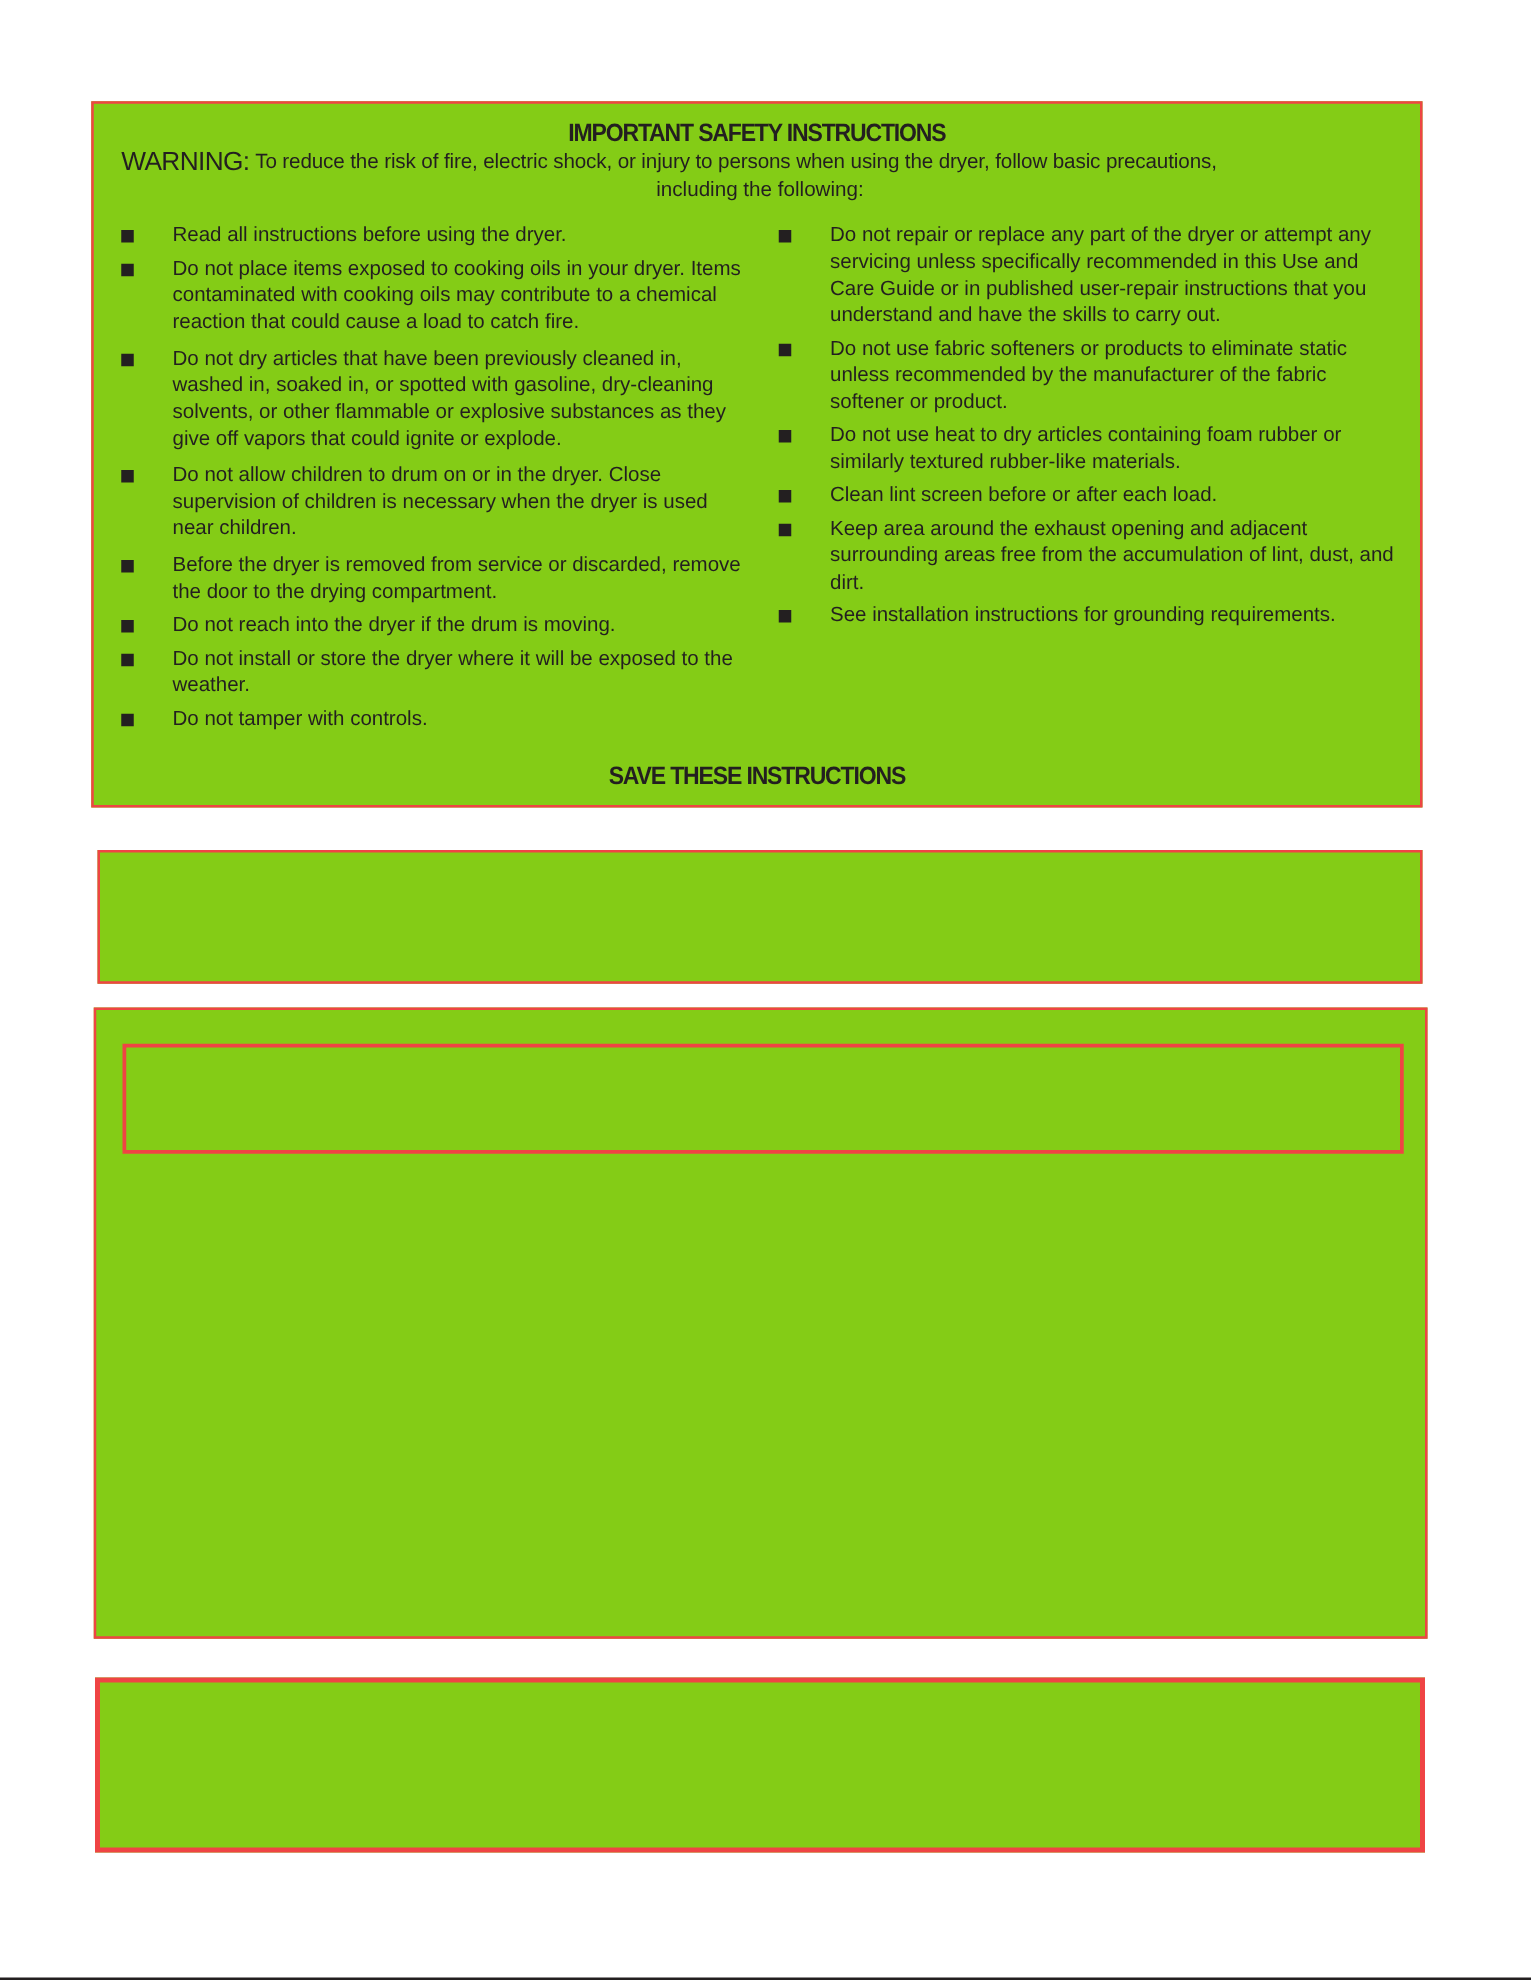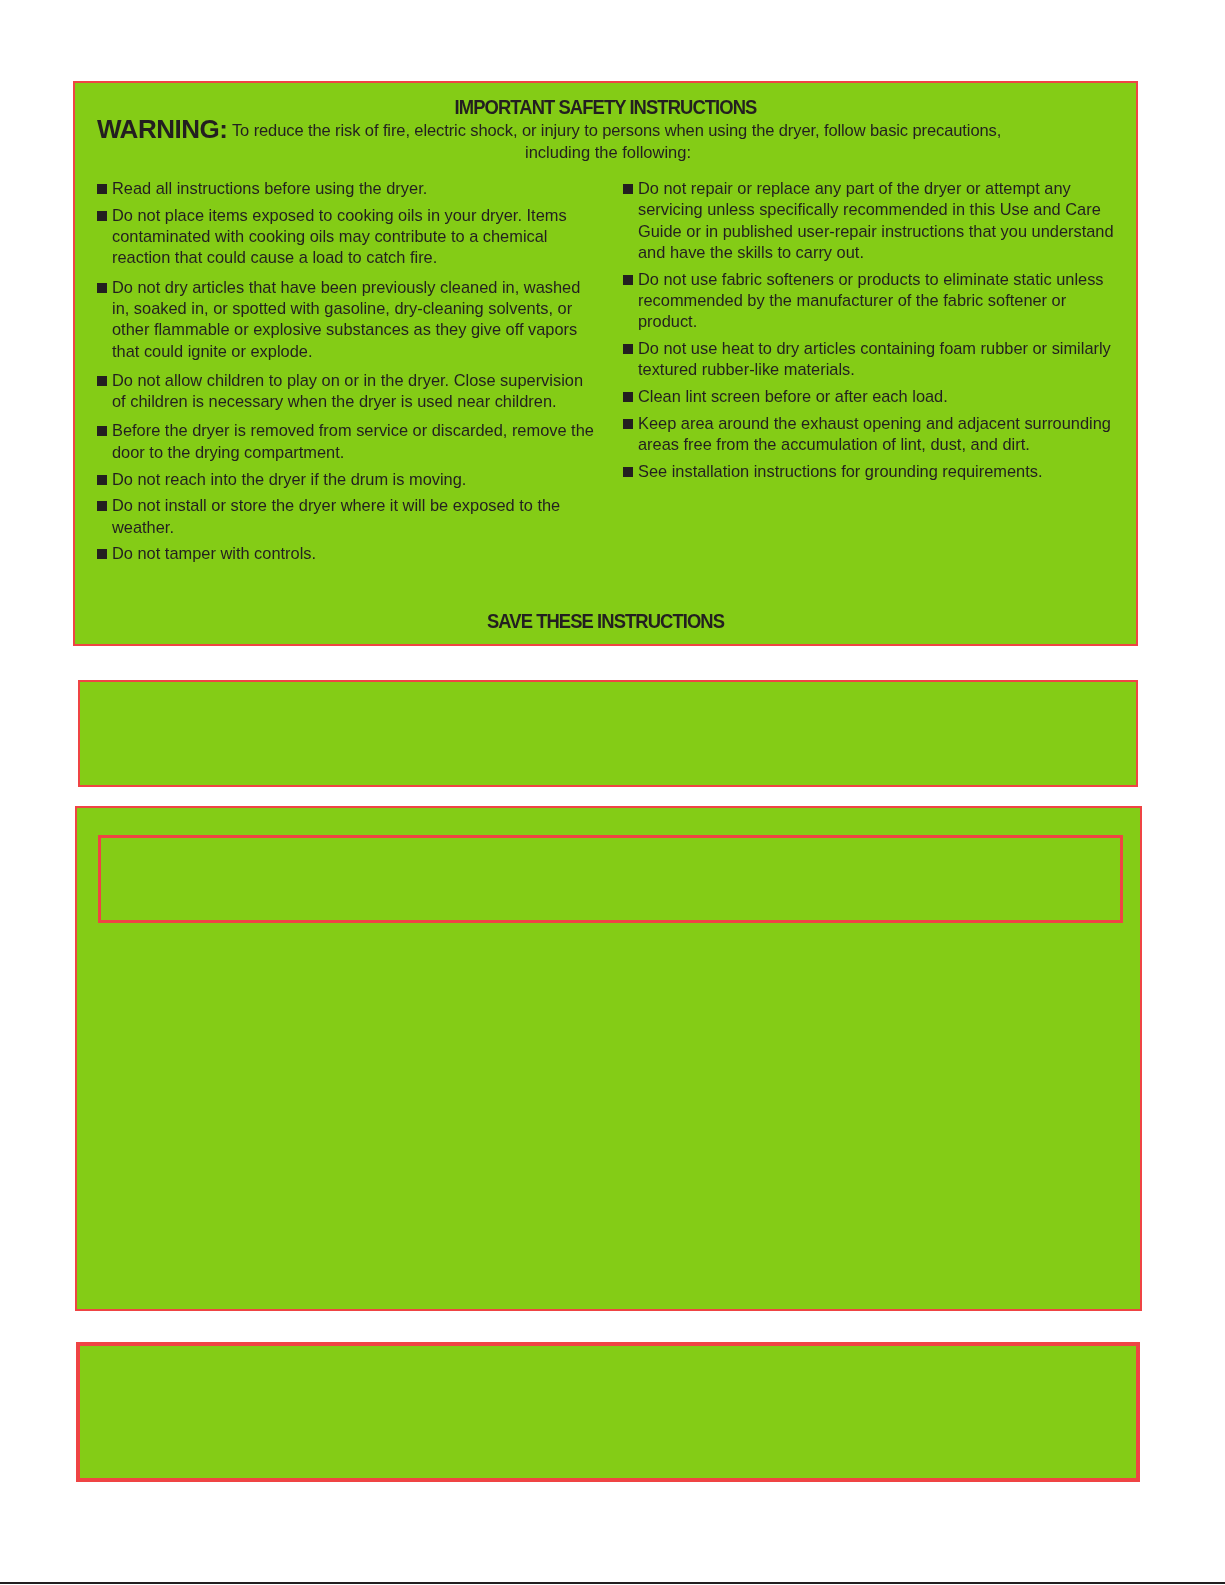--- a/index.html
+++ b/index.html
@@ -10,28 +10,28 @@
   #box-2 { left: 78px; top: 680px; width: 1060px; height: 107px; }
   #box-3 { left: 75px; top: 806px; width: 1067px; height: 505px; }
   #box-3-inner { left: 21px; top: 27px; width: 1025px; height: 88px; border-width: 3px; }
   #box-4 { left: 76px; top: 1342px; width: 1064px; height: 140px; border-width: 4px; }
   #bottom-rule { position: absolute; left: 0; top: 1582px; width: 1225px; height: 2px; background: #231f20; }
 
   .title { position: absolute; left: 0; right: 0; top: 13px; text-align: center;
            font-size: 20px; font-weight: bold; letter-spacing: -1px; transform: scaleX(0.92); }
   .warning { position: absolute; left: 22px; top: 34px; width: 1020px;
              font-size: 16.5px; line-height: 24px; }
-  .warning .w-label { font-size: 26px; font-weight: bold; letter-spacing: -0.5px; vertical-align: -2px; }
+  .warning .w-label { font-size: 21px; font-weight: normal; letter-spacing: -0.5px; vertical-align: -2px; }
   .warning .w-text { letter-spacing: -0.1px; }
   .warning .w-line2 { display: block; margin-left: 2px; margin-top: -2px; text-align: center; }
 
   .col { position: absolute; top: 95px; margin: 0; padding: 0; list-style: none; font-size: 16.4px; line-height: 21.3px; }
   #col-left { left: 22px; width: 500px; }
   #col-right { left: 548px; width: 500px; }
-  .col li { position: relative; padding-left: 15px; margin-bottom: 5.5px; }
+  .col li { position: relative; padding-left: 41px; margin-bottom: 5.5px; }
   .col li .bullet { position: absolute; left: 0; top: 6px; width: 10px; height: 10px; background: #231f20; }
   .col li .txt { display: block; }
 
   .save { position: absolute; left: 0; right: 0; top: 527px; text-align: center;
           font-size: 20px; font-weight: bold; letter-spacing: -1px; transform: scaleX(0.92); }
 </style>
 </head>
 <body>
 
 <div class="box" id="box-safety">
@@ -50,21 +50,21 @@
     <li style="margin-bottom:8px">
         <span class="bullet"></span>
         <span class="txt">Do not place items exposed to cooking oils in your dryer. Items contaminated with cooking oils may contribute to a chemical reaction that could cause a load to catch fire.</span>
       </li>
     <li style="margin-bottom:8px">
         <span class="bullet"></span>
         <span class="txt">Do not dry articles that have been previously cleaned in, washed in, soaked in, or spotted with gasoline, dry-cleaning solvents, or other flammable or explosive substances as they give off vapors that could ignite or explode.</span>
       </li>
     <li style="margin-bottom:8px">
         <span class="bullet"></span>
-        <span class="txt">Do not allow children to play on or in the dryer. Close supervision of children is necessary when the dryer is used near children.</span>
+        <span class="txt">Do not allow children to drum on or in the dryer. Close supervision of children is necessary when the dryer is used near children.</span>
       </li>
     <li>
         <span class="bullet"></span>
         <span class="txt">Before the dryer is removed from service or discarded, remove the door to the drying compartment.</span>
       </li>
     <li>
         <span class="bullet"></span>
         <span class="txt">Do not reach into the dryer if the drum is moving.</span>
       </li>
     <li>

